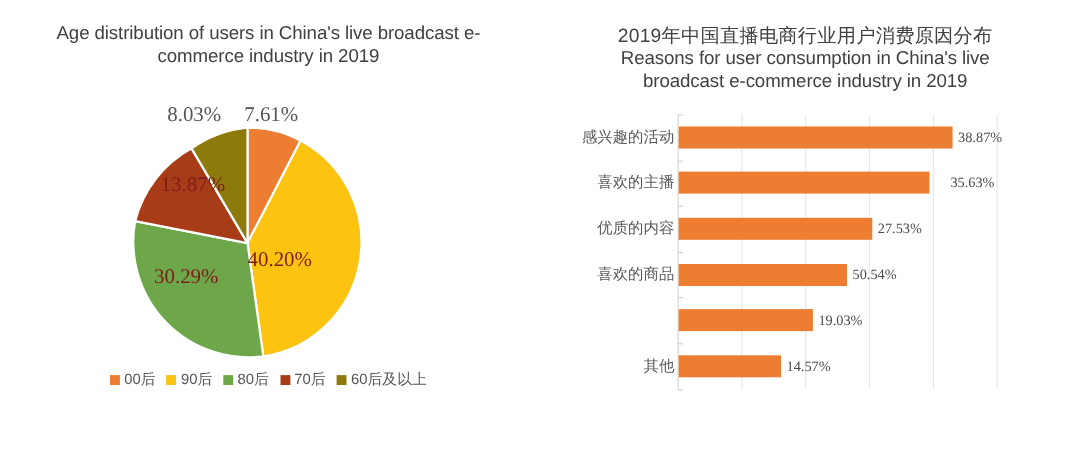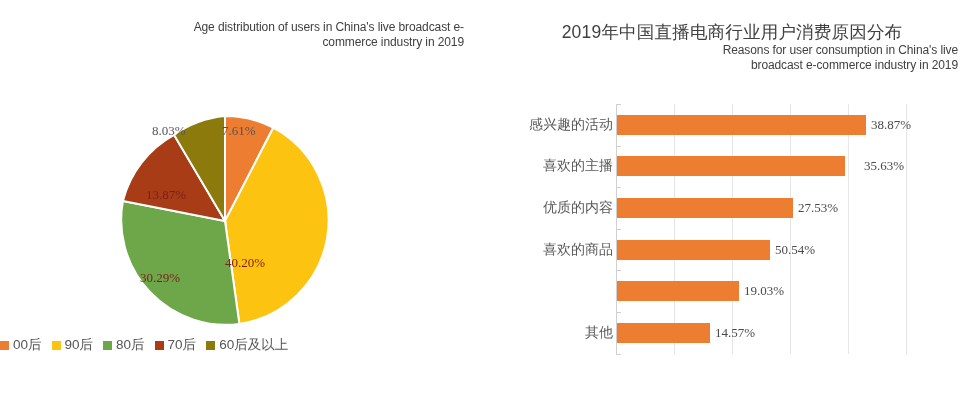--- a/index.html
+++ b/index.html
@@ -14,39 +14,38 @@
   .panel{position:absolute;top:0;height:414px;}
   #pie-panel{left:0;width:488px;}
   #bar-panel{left:488px;width:488px;}
 
   .chart-title{
     text-align:center;
     color:#404040;
     line-height:1.22;
   }
   .title-cn{font-size:17.5px;letter-spacing:.2px;}
-  .title-en{font-size:12px;letter-spacing:-.1px;text-align:right;}
+  .title-en{font-size:17px;letter-spacing:-.1px;}
 
   
   #pie-title{position:absolute;left:24px;top:20px;width:440px;}
   #pie-wrap{position:absolute;left:0;top:96px;width:488px;height:245px;}
   #pie-svg{position:absolute;left:118px;top:18px;}
   .slice-label{
     font-family:"Liberation Serif","DejaVu Serif",serif;
-    font-size:13px;
+    font-size:19px;
     position:absolute;
     white-space:nowrap;
-    margin-top:29px;
   }
   .outer-label{color:#555;}
   .inner-label{color:#7f1d1d;}
 
   #pie-legend{
     position:absolute;left:0;top:336px;width:488px;
-    display:flex;align-items:center;gap:10px;
+    display:flex;justify-content:center;align-items:center;gap:10px;
     font-size:13.5px;color:#555;
   }
   .legend-item{display:flex;align-items:center;gap:4px;white-space:nowrap;}
   .legend-swatch{width:9px;height:9px;display:inline-block;}
 
   
   #bar-title{position:absolute;left:18px;top:22px;width:452px;}
   #bar-plot{position:absolute;left:0;top:104px;width:488px;height:250px;}
   .grid-line{position:absolute;top:0;bottom:0;width:1px;background:#e6e6e6;}
   .axis-line{position:absolute;top:0;bottom:0;width:1px;background:#d0d0d0;}

